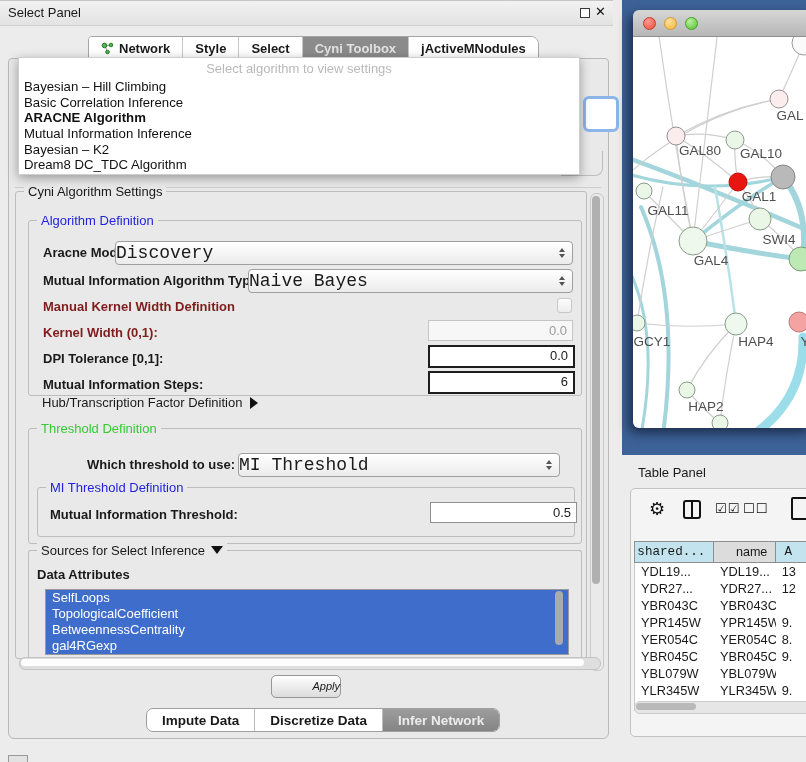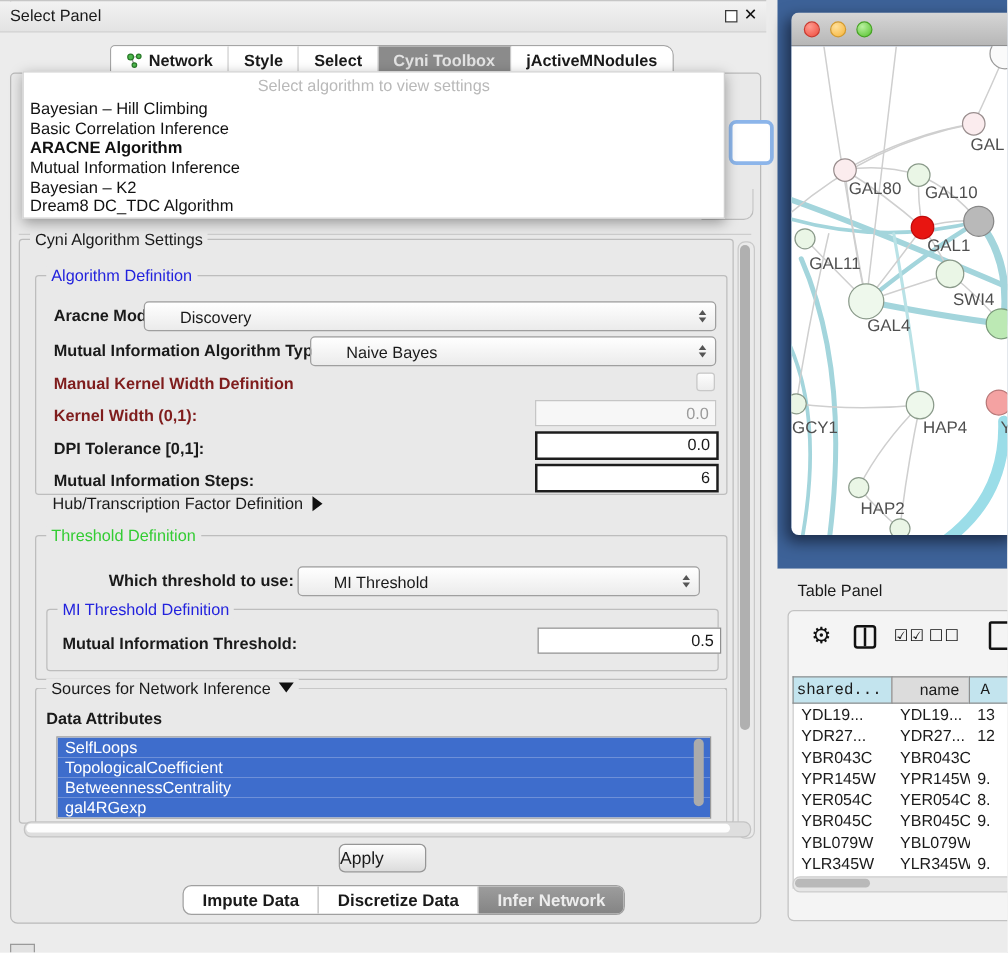--- a/index.html
+++ b/index.html
@@ -27,21 +27,21 @@
   .frag-corner{position:absolute;left:552px;top:92px;width:41px;height:24px;
     border:1px solid #bdbdbd;border-radius:0 0 8px 0;border-top:none;border-left:none;}
   .fieldset{position:absolute;border:1px solid #bdbdbd;border-radius:3px;}
   .legend{position:absolute;top:-8px;left:8px;background:#e9e9e9;padding:0 4px;font-size:13px;white-space:nowrap;}
   .legend.blue{color:var(--label-blue,#2323dd);}
   .legend.green{color:var(--label-green,#33cc33);}
   .lbl{position:absolute;font-weight:bold;white-space:nowrap;}
   .lbl.gray{color:#7f1d1d;}
   .combo{position:absolute;height:22px;background:linear-gradient(#ffffff,#ebebeb);
     border:1px solid #9f9f9f;border-radius:4px;display:flex;align-items:center;}
-  .combo .val{padding-left:28px;font-size:13px;}
+  .combo .val{padding-left:0;font-size:18px;font-family:Liberation Mono, monospace;}
   .stepper{position:absolute;right:7px;top:50%;transform:translateY(-50%);display:flex;flex-direction:column;gap:2px;}
   .stepper i{display:block;width:0;height:0;border-left:3.5px solid transparent;border-right:3.5px solid transparent;}
   .stepper .up{border-bottom:4.5px solid #555;}
   .stepper .down{border-top:4.5px solid #555;}
   .field{position:absolute;background:#fff;border:1px solid #8f8f8f;font-size:13px;text-align:right;
     padding-right:5px;line-height:19px;height:19px;}
   .field.dis{background:#f7f7f7;border-color:#c6c6c6;color:#9b9b9b;}
   .field.focus{border:2px solid #1d1d1d;line-height:18px;}
   .cb{position:absolute;width:13px;height:13px;border:1px solid #c8c8c8;border-radius:3px;
     background:linear-gradient(#fdfdfd,#ededed);}
@@ -53,21 +53,21 @@
     border:1px solid #9a9a9a;overflow:hidden;}
   .src-item{height:16px;line-height:16px;padding-left:6px;background:var(--sel-blue,#3e6dcc);color:#fff;font-size:13px;}
   .src-scroll{position:absolute;right:2px;top:2px;width:8px;height:54px;background:#ababab;border-radius:4px;}
   .vscroll{position:absolute;left:581px;top:134px;width:12px;height:476px;background:#eaeaea;
     border:1px solid #c9c9c9;border-radius:6px;}
   .vscroll .thumb{position:absolute;left:1px;top:2px;width:8px;height:388px;background:#b0b0b0;border-radius:4px;}
   .hscroll{position:absolute;left:10px;top:598px;width:580px;height:11px;background:#dedede;
     border:1px solid #c3c3c3;border-radius:6px;}
   .hscroll .thumb{position:absolute;left:1px;top:1px;width:97%;height:7px;background:#fdfdfd;border-radius:4px;}
   .apply{position:absolute;left:262px;top:616px;width:68px;height:21px;border:1px solid #969696;border-radius:5px;
-    background:linear-gradient(#fefefe,#dcdcdc);font-size:14px;text-align:left;line-height:21px;}
+    background:linear-gradient(#fefefe,#dcdcdc);font-size:11px;text-align:right;line-height:21px;font-style:italic;}
   .bottom-tabs{position:absolute;left:137px;top:649px;height:22px;display:flex;background:#fff;
     border:1px solid #a0a0a0;border-radius:7px;overflow:hidden;}
   .seg{display:flex;align-items:center;padding:0 15px;font-size:13.5px;font-weight:600;border-right:1px solid #bcbcbc;}
   .seg:last-child{border-right:none;}
   .seg.sel{background:linear-gradient(#9d9d9d,#848484);color:#ececec;}
   
   .popup{position:absolute;left:18px;top:57px;width:560px;height:116px;background:#fff;
     border:1px solid #cfcfcf;box-shadow:0 3px 10px rgba(0,0,0,.35);z-index:50;}
   .popup-prompt{height:21px;line-height:21px;text-align:center;color:#b9b9b9;font-size:13px;}
   .algo-item{height:15.7px;line-height:15.7px;padding-left:5px;font-size:13.2px;color:#111;}
@@ -198,21 +198,21 @@
             </span>
         </div>
         <div class="fieldset" style="left:8px;top:58px;width:536px;height:48px;">
           <span class="legend blue">MI Threshold Definition</span>
           <span class="lbl" style="left:12px;top:19px;">Mutual Information Threshold:</span>
           <div class="field" style="left:392px;top:14px;width:140px;">0.5</div>
         </div>
       </div>
 
       <div class="fieldset" style="left:12px;top:358px;width:552px;height:110px;border-bottom:none;">
-        <span class="legend"><span>Sources for Network Inference</span><span class="tri-down"></span></span>
+        <span class="legend"><span>Sources for Select Inference</span><span class="tri-down"></span></span>
         <span class="lbl" style="left:8px;top:16px;">Data Attributes</span>
         <div class="src-list" id="srcList">
             <div class="src-item">SelfLoops</div>
             <div class="src-item">TopologicalCoefficient</div>
             <div class="src-item">BetweennessCentrality</div>
             <div class="src-item">gal4RGexp</div>
           </div>
         <div class="src-scroll" style="right:18px;top:40px;"></div>
       </div>
     </div>

